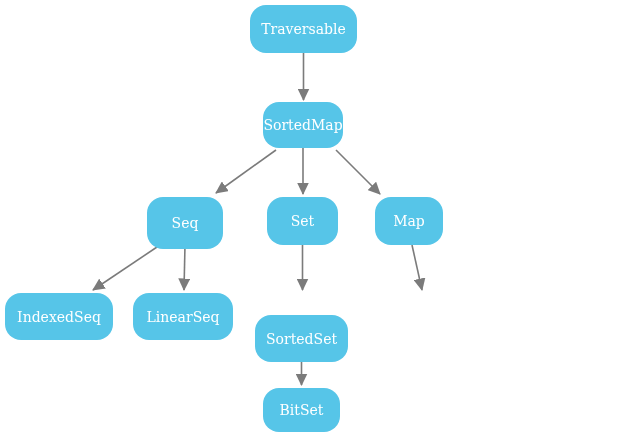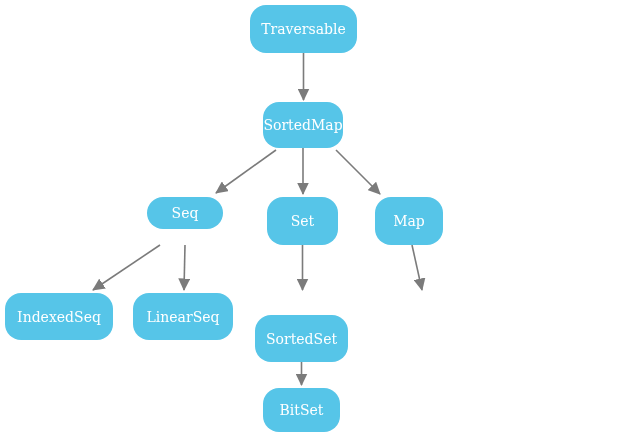--- a/index.html
+++ b/index.html
@@ -31,21 +31,21 @@
     background:var(--node-fill);
     color:var(--node-text);
     border-radius:16px;
     font-size:14px;
     line-height:1;
     white-space:nowrap;
     text-align:right;
   }
   .n-traversable{left:250px;top:5px;width:107px;height:48px;}
   .n-iterable{left:263px;top:102px;width:80px;height:46px;}
-  .n-seq{left:147px;top:197px;width:76px;height:32px;}
+  .n-seq{left:147px;top:197px;width:76px;height:52px;}
   .n-set{left:267px;top:197px;width:71px;height:48px;}
   .n-map{left:375px;top:197px;width:68px;height:48px;}
   .n-indexedseq{left:5px;top:293px;width:108px;height:47px;}
   .n-linearseq{left:133px;top:293px;width:100px;height:47px;}
   .n-sortedset{left:255px;top:293px;width:93px;height:47px;margin-top:22px;}
   .n-sortedmap{left:372px;top:293px;width:103px;height:47px;}
   .n-bitset{left:263px;top:388px;width:77px;height:44px;}
   .edge-line{stroke:var(--edge-color);stroke-width:1.6;}
 </style>
 </head>

